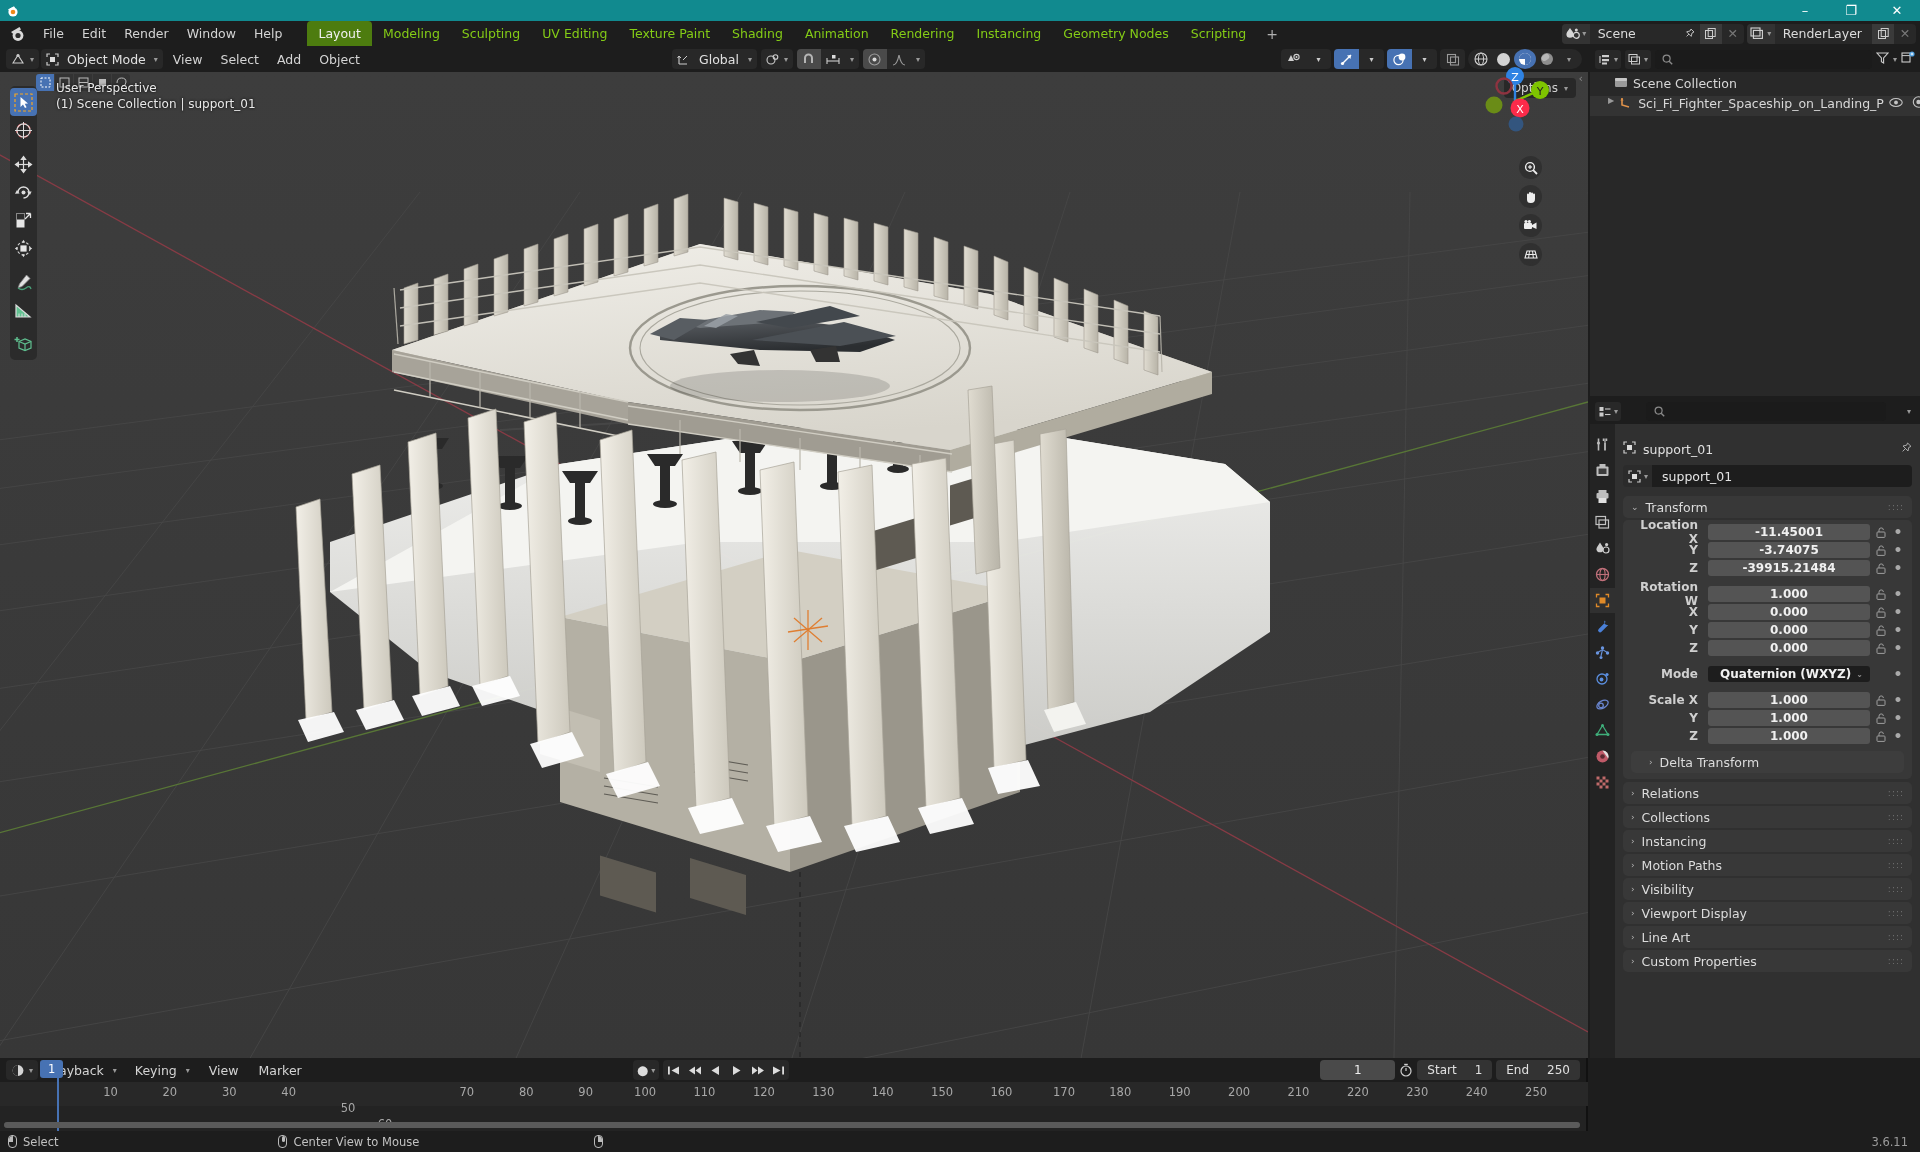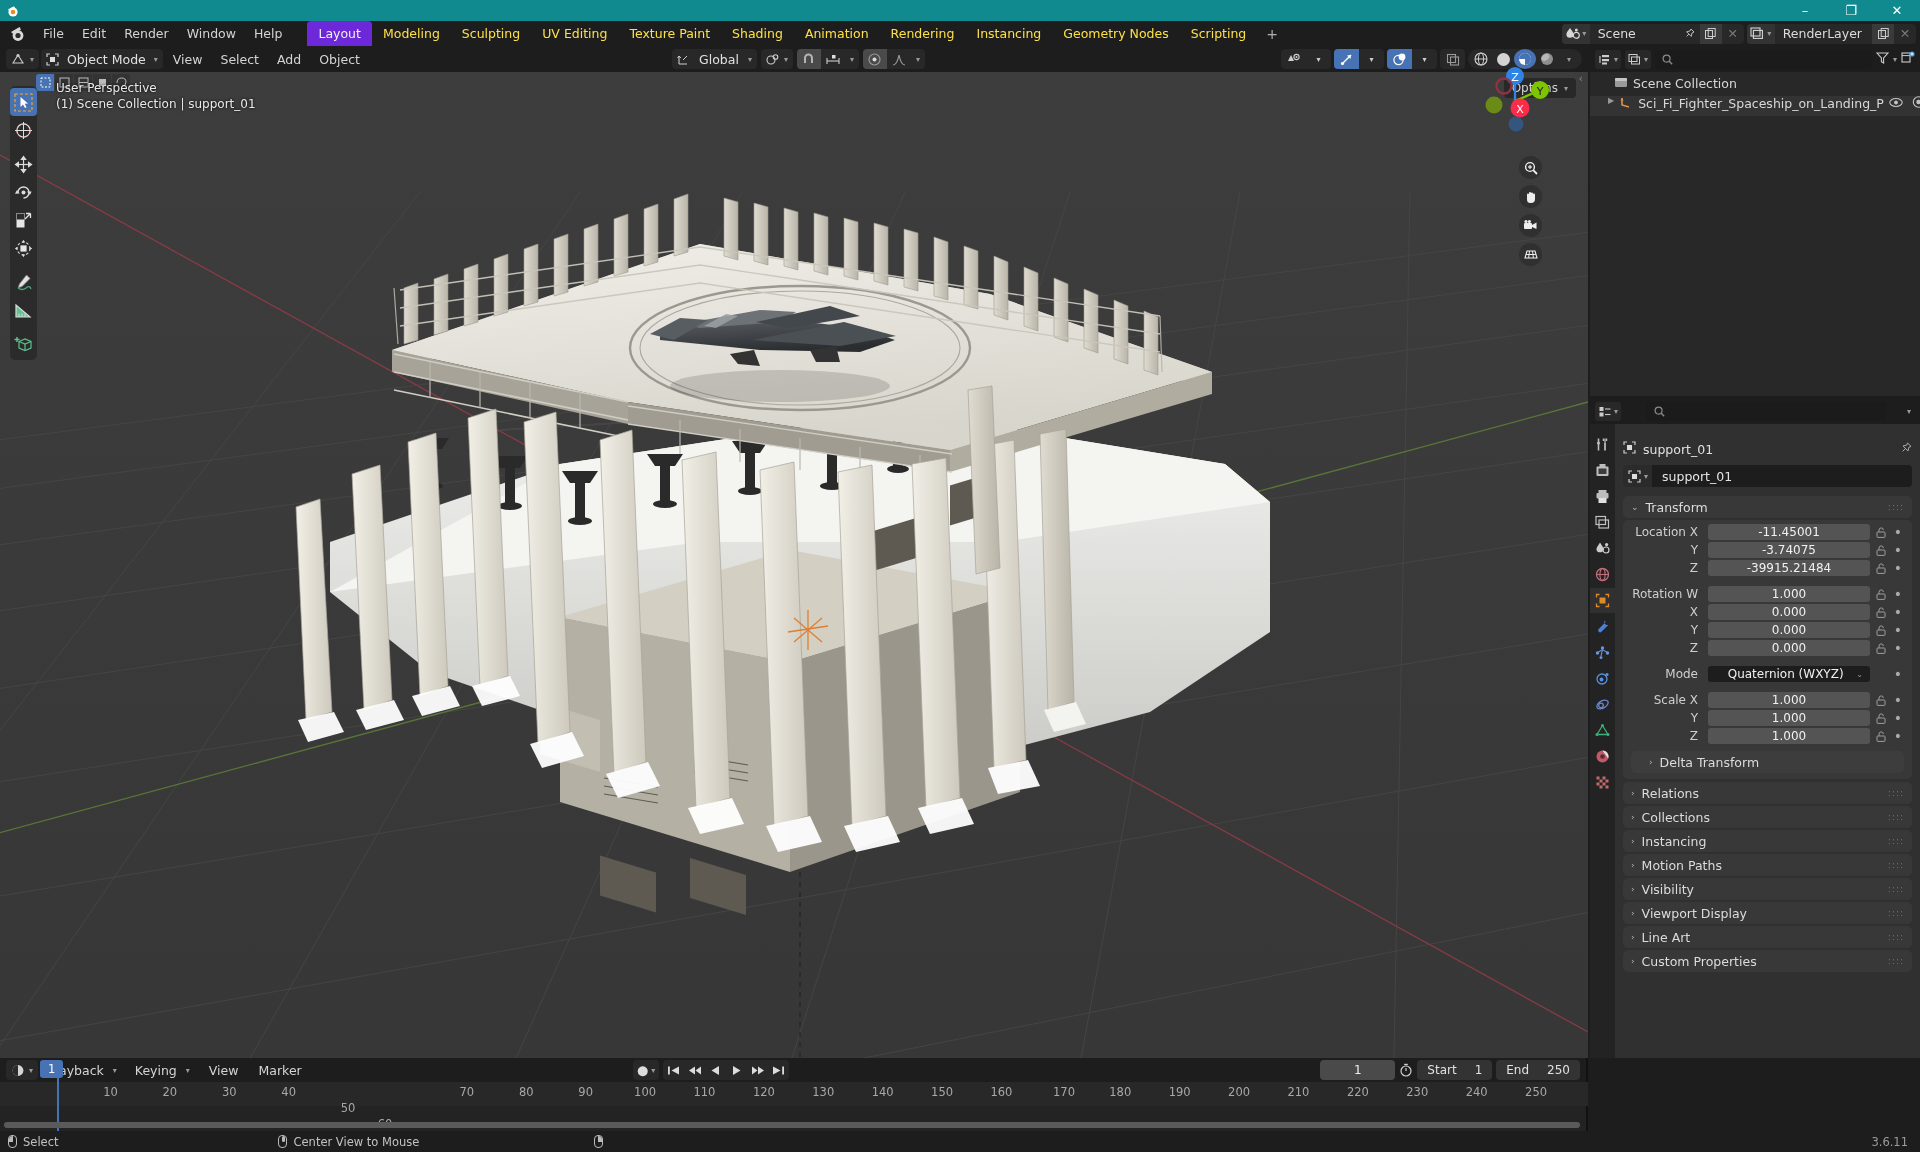--- a/index.html
+++ b/index.html
@@ -27,24 +27,24 @@
   #topbar {
     position:absolute; left:0; top:21px; width:1920px; height:25px;
     background:#1d1d1d; display:flex; align-items:center;
   }
   #topbar .blender-logo { width:20px; height:20px; margin:0 6px 0 8px; }
   .menu-item {
     padding:3px 9px; font-size:12.5px; color:#d4d4d4; white-space:nowrap; border-radius:3px;
   }
   #wstabs { display:flex; align-items:center; margin-left:16px; height:25px; }
   .ws-tab {
-    padding:4px 11px; font-size:12.5px; color:#fde047; white-space:nowrap;
+    padding:4px 11px; font-size:12.5px; color:#84cc16; white-space:nowrap;
     border-radius:4px 4px 0 0; line-height:17px;
   }
-  .ws-tab.active { background:#6d28d9; color:#f0f0f0; }
+  .ws-tab.active { background:#4d7c0f; color:#f0f0f0; }
   .ws-plus { padding:2px 9px; color:#b0b0b0; font-size:14px; }
 
   #topbar-right { position:absolute; right:4px; top:2px; height:21px; display:flex; align-items:center; gap:3px; }
   .tb-field {
     display:flex; align-items:center; height:20px; background:#282828; border-radius:4px; overflow:hidden;
   }
   .tb-field .tbf-icon {
     width:28px; height:20px; display:flex; align-items:center; justify-content:center; gap:2px;
     background:#333; color:#d0d0d0;
   }
@@ -132,21 +132,21 @@
      border-radius:4px 0 0 4px; }
   .id-name { flex:1; height:22px; background:#1d1d1d; border-radius:0 4px 4px 0; display:flex;
      align-items:center; padding-left:10px; font-size:12.5px; color:#e4e4e4; }
 
   .panel-hd { display:flex; align-items:center; height:22px; background:#383838; border-radius:5px;
      padding:0 8px; gap:7px; font-size:12.5px; color:#dcdcdc; margin-bottom:2px; }
   .panel-hd .grip { margin-left:auto; color:#6e6e6e; font-size:9px; letter-spacing:1px; }
   .panel-hd.sub { background:#3d3d3d; padding-left:18px; }
   .tri-r { font-size:9px; color:#b5b5b5; }
 
-  .prop-row { display:flex; align-items:center; height:16px; margin-bottom:2px; gap:4px; }
+  .prop-row { display:flex; align-items:center; height:16px; margin-bottom:2px; gap:4px;font-weight:bold; }
   .prop-label { width:73px; text-align:right; font-size:12px; color:#cfcfcf; padding-right:6px; }
   .prop-val { flex:1; height:16px; background:#545454; border-radius:3px; display:flex;
      align-items:center; justify-content:center; font-size:12px; color:#f0f0f0; }
   .prop-val.dd { background:#1d1d1d; justify-content:space-between; padding:0 7px; }
   .lockicon { width:14px; display:flex; align-items:center; justify-content:center; color:#9e9e9e; }
   .dotdeco { width:12px; text-align:center; color:#aaa; font-size:14px; line-height:8px; }
   .gap { height:8px; }
   .panel-wrap { background:#383838; border-radius:5px; padding:4px 8px 6px 8px; margin-bottom:3px; }
 
   

